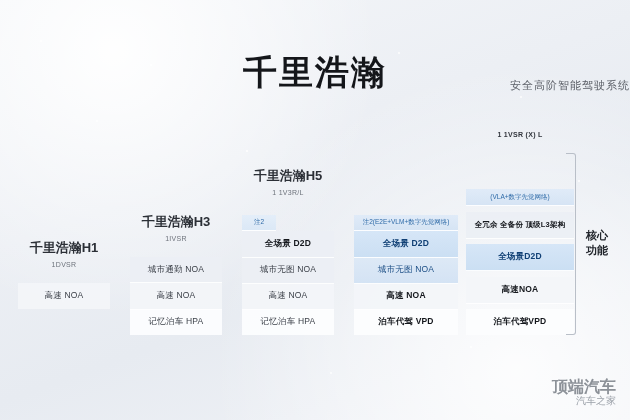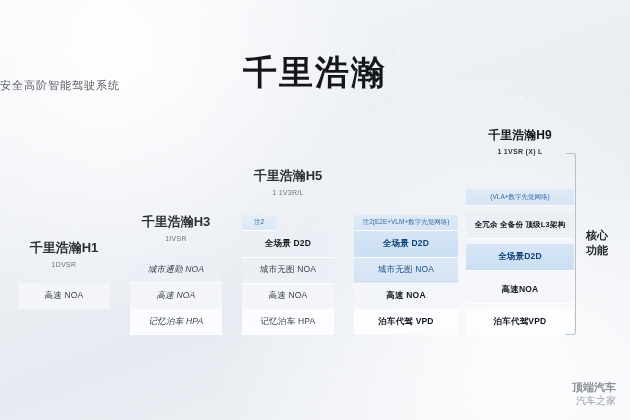--- a/index.html
+++ b/index.html
@@ -39,21 +39,21 @@
     font-weight: bold;
     letter-spacing: 2px;
     color: #14161a;
     margin-top: 16px;
   }
   .subtitle {
     position: absolute;
     top: 78px;
     left: 0;
     width: 630px;
-    text-align: left;
+    text-align: right;
     font-size: 11px;
     letter-spacing: 1px;
     color: #5c6068;
   }
 
   
   .col {
     position: absolute;
     bottom: 85px;
   }
@@ -159,21 +159,21 @@
 
   
   .wm {
     position: absolute;
     right: 14px;
     bottom: 12px;
     text-align: right;
     color: #9aa0a8;
     line-height: 14px;
   }
-  .wm .l1 { font-size: 11px; font-weight: bold; color: #8c9198; }
+  .wm .l1 { font-size: 16px; font-weight: bold; color: #8c9198; }
   .wm .l2 { font-size: 10px; color: #9aa0a8; }
 </style>
 </head>
 <body>
 
 <div class="stage">
 
   <div class="speck" style="left:40px; top:40px; width:2px; height:2px;"></div>
   <div class="speck" style="left:96px; top:120px; width:2px; height:2px;"></div>
   <div class="speck" style="left:150px; top:64px; width:1.5px; height:1.5px;"></div>
@@ -196,21 +196,21 @@
     <div class="stack" style="height:52px;">
       <div class="cell grey">高速 NOA</div>
     </div>
   </div>
 
   <div class="col" style="left:130px; width:92px; height:78px;">
     <div class="col-head" style="top:-44px;">
       <div class="col-name">千里浩瀚H3</div>
       <div class="col-sub">1IVSR</div>
     </div>
-    <div class="stack" style="height:78px;font-style:italic;">
+    <div class="stack" style="height:78px;">
       <div class="cell grey2">城市通勤 NOA</div>
       <div class="cell grey">高速 NOA</div>
       <div class="cell white">记忆泊车 HPA</div>
     </div>
   </div>
 
   <div class="col" style="left:242px; width:92px; height:120px;">
     <div class="col-head" style="top:-48px;">
       <div class="col-name">千里浩瀚H5</div>
       <div class="col-sub">1 1V3R/L</div>
@@ -229,21 +229,20 @@
       <div class="cell tag2">注2(E2E+VLM+数字先觉网络)</div>
       <div class="cell blue-strong">全场景 D2D</div>
       <div class="cell blue">城市无图 NOA</div>
       <div class="cell grey strong">高速 NOA</div>
       <div class="cell white strong">泊车代驾 VPD</div>
     </div>
   </div>
 
   <div class="col" style="left:466px; width:108px; height:146px;">
     <div class="col-head" style="top:-62px;">
-      <div class="col-name big">千里浩瀚H9</div>
       <div class="col-sub b">1 1VSR (X) L</div>
     </div>
     <div class="stack" style="height:146px;">
       <div class="cell tag2">(VLA+数字先觉网络)</div>
       <div class="cell grey2 strong" style="font-size:7.5px;">全冗余  全备份 顶级L3架构</div>
       <div class="cell blue-strong">全场景D2D</div>
       <div class="cell grey strong">高速NOA</div>
       <div class="cell white strong">泊车代驾VPD</div>
     </div>
   </div>

